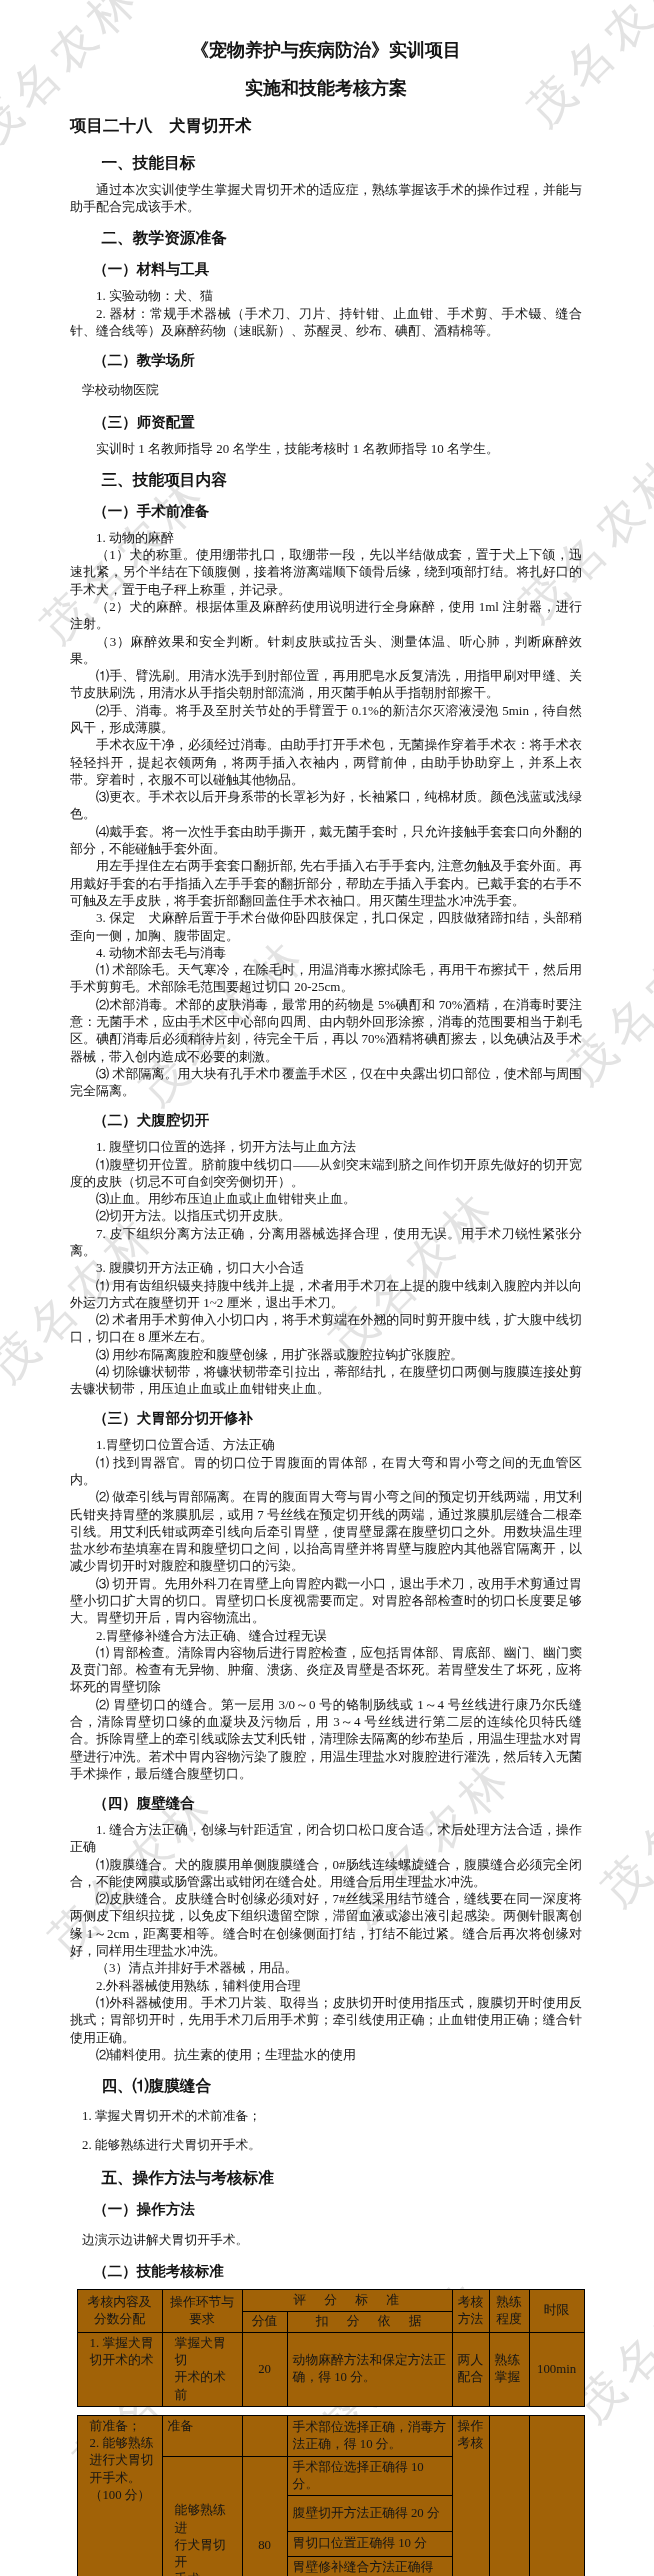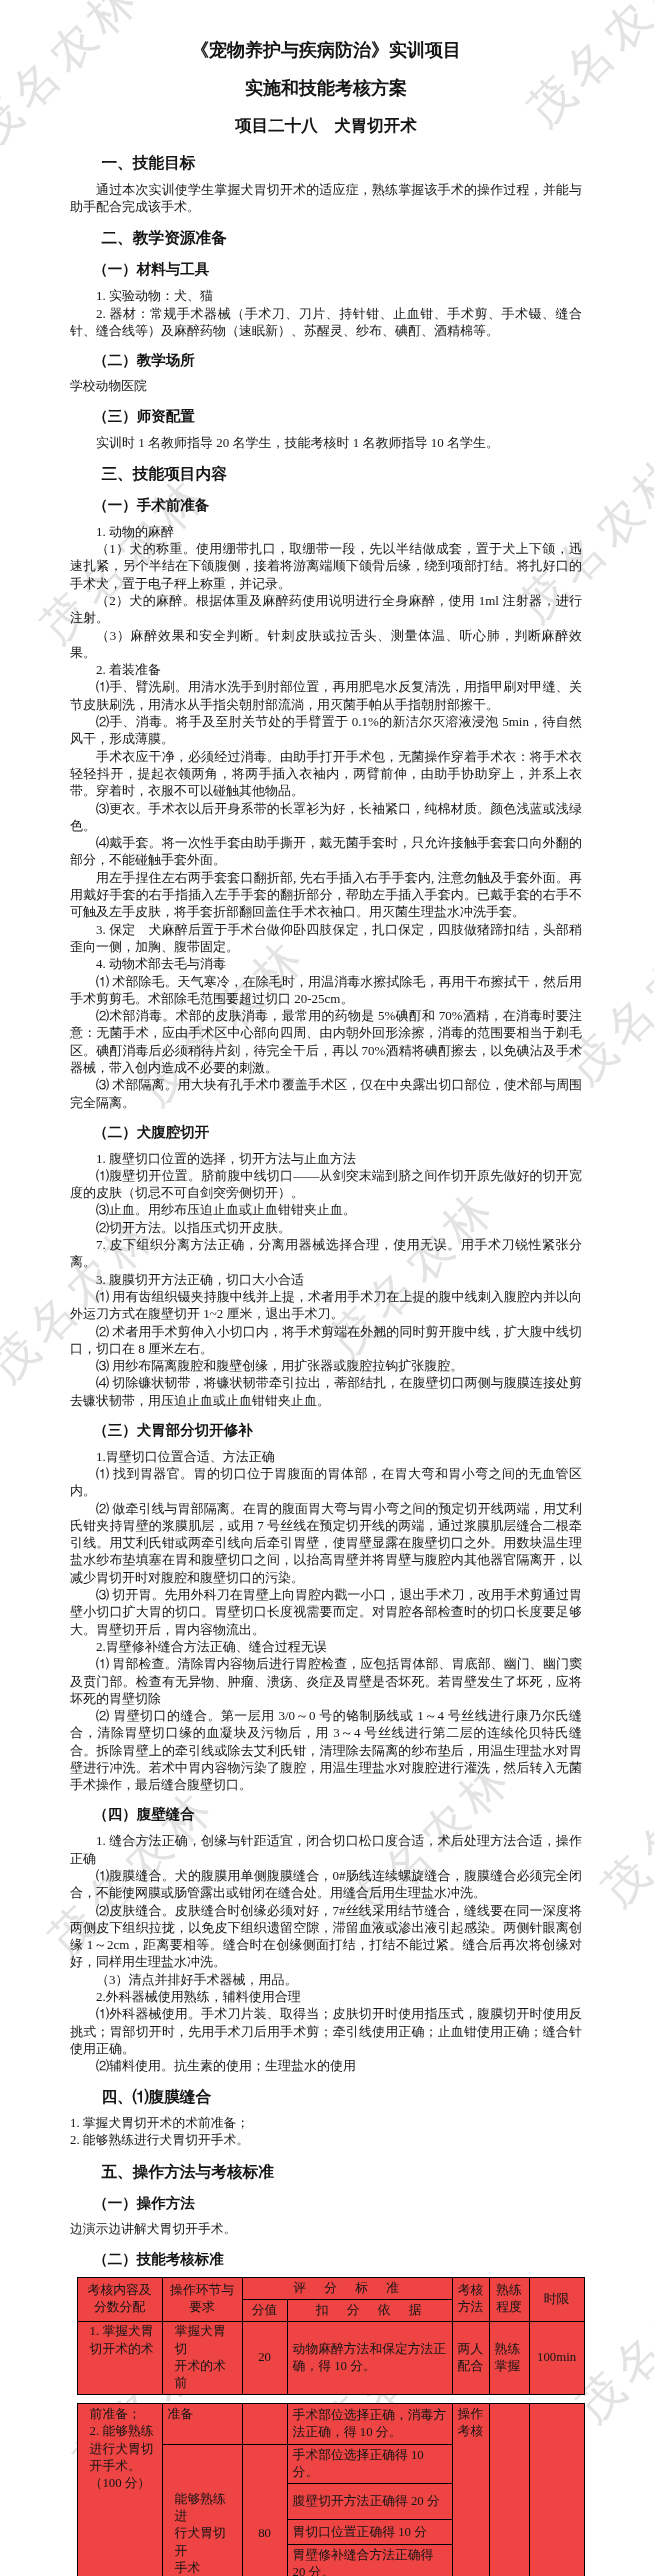--- a/index.html
+++ b/index.html
@@ -8,27 +8,27 @@
     overflow:hidden;font-family:"Liberation Serif", serif;color:#151515;
   }
   #wm-layer{position:absolute;inset:0;z-index:0;pointer-events:none;}
   .wm{
     position:absolute;font-size:46px;letter-spacing:7.4px;white-space:nowrap;
     color:#e3e3e3;transform:rotate(-45deg);transform-origin:center;
     font-family:"Liberation Sans", sans-serif;user-select:none;
   }
   .page{position:relative;z-index:1;padding:38px 73px 0 70px;}
   .doc-title{font-size:18px;font-weight:700;text-align:center;margin:0 0 12.4px 0;line-height:25.6px;}
-  .doc-subtitle{font-size:16.5px;font-weight:700;text-align:center;margin:3.3px 0 15px 0;line-height:23px;}
+  .doc-subtitle{font-size:16.5px;font-weight:700;margin:3.3px 0 15px 0;line-height:23px;}
   .h1b{font-size:15.7px;font-weight:700;margin:11.6px 0 7.4px 0;line-height:21.5px;text-indent:2em;}
   .h2b{font-size:14.5px;font-weight:700;margin:10.7px 0 7.4px 0;line-height:20.6px;text-indent:1.6em;}
   .para{font-size:13px;line-height:17.3px;margin:0;text-indent:2em;text-align:justify;}
-  .para0{font-size:12.8px;line-height:17.3px;margin:0;text-indent:0;}
+  .para0{font-size:12.8px;line-height:17.3px;margin:12px;text-indent:0;}
   .tblwrap{margin-left:6.6px;}
-  table{border-collapse:collapse;table-layout:fixed;width:507px;background:#ef4444;}
+  table{border-collapse:collapse;table-layout:fixed;width:507px;background:#a16207;}
   table,td,th{border:1.2px solid #000;}
   td,th{border-width:0.8px;padding:1.7px 5px;font-size:12.8px;line-height:17.3px;font-weight:400;vertical-align:middle;overflow:hidden;}
   th{text-align:center;}
   .outer{border:1.7px solid #000;}
   .c{text-align:center;}
   .pre{white-space:pre-line;padding-left:12px;}
   .vtop{vertical-align:top;}
   .scorehead{letter-spacing:1.7px;word-spacing:11.6px;}
   .gap10{height:8.3px;}
 </style>
@@ -68,21 +68,20 @@
       <div class="h2b">（二）教学场所</div>
       <div class="para0">学校动物医院</div>
       <div class="h2b">（三）师资配置</div>
       <div class="para">实训时 1 名教师指导 20 名学生，技能考核时 1 名教师指导 10 名学生。</div>
       <div class="h1b">三、技能项目内容</div>
       <div class="h2b">（一）手术前准备</div>
       <div class="para">1. 动物的麻醉</div>
       <div class="para">（1）犬的称重。使用绷带扎口，取绷带一段，先以半结做成套，置于犬上下颌，迅速扎紧，另个半结在下颌腹侧，接着将游离端顺下颌骨后缘，绕到项部打结。将扎好口的手术犬，置于电子秤上称重，并记录。</div>
       <div class="para">（2）犬的麻醉。根据体重及麻醉药使用说明进行全身麻醉，使用 1ml 注射器，进行注射。</div>
       <div class="para">（3）麻醉效果和安全判断。针刺皮肤或拉舌头、测量体温、听心肺，判断麻醉效果。</div>
-      <div class="para">2. 着装准备</div>
       <div class="para">⑴手、臂洗刷。用清水洗手到肘部位置，再用肥皂水反复清洗，用指甲刷对甲缝、关节皮肤刷洗，用清水从手指尖朝肘部流淌，用灭菌手帕从手指朝肘部擦干。</div>
       <div class="para">⑵手、消毒。将手及至肘关节处的手臂置于 0.1%的新洁尔灭溶液浸泡 5min，待自然风干，形成薄膜。</div>
       <div class="para">手术衣应干净，必须经过消毒。由助手打开手术包，无菌操作穿着手术衣：将手术衣轻轻抖开，提起衣领两角，将两手插入衣袖内，两臂前伸，由助手协助穿上，并系上衣带。穿着时，衣服不可以碰触其他物品。</div>
       <div class="para">⑶更衣。手术衣以后开身系带的长罩衫为好，长袖紧口，纯棉材质。颜色浅蓝或浅绿色。</div>
       <div class="para">⑷戴手套。将一次性手套由助手撕开，戴无菌手套时，只允许接触手套套口向外翻的部分，不能碰触手套外面。</div>
       <div class="para">用左手捏住左右两手套套口翻折部, 先右手插入右手手套内, 注意勿触及手套外面。再用戴好手套的右手指插入左手手套的翻折部分，帮助左手插入手套内。已戴手套的右手不可触及左手皮肤，将手套折部翻回盖住手术衣袖口。用灭菌生理盐水冲洗手套。</div>
       <div class="para">3. 保定　犬麻醉后置于手术台做仰卧四肢保定，扎口保定，四肢做猪蹄扣结，头部稍歪向一侧，加胸、腹带固定。</div>
       <div class="para">4. 动物术部去毛与消毒</div>
       <div class="para">⑴ 术部除毛。天气寒冷，在除毛时，用温消毒水擦拭除毛，再用干布擦拭干，然后用手术剪剪毛。术部除毛范围要超过切口 20-25cm。</div>
       <div class="para">⑵术部消毒。术部的皮肤消毒，最常用的药物是 5%碘酊和 70%酒精，在消毒时要注意：无菌手术，应由手术区中心部向四周、由内朝外回形涂擦，消毒的范围要相当于剃毛区。碘酊消毒后必须稍待片刻，待完全干后，再以 70%酒精将碘酊擦去，以免碘沾及手术器械，带入创内造成不必要的刺激。</div>

